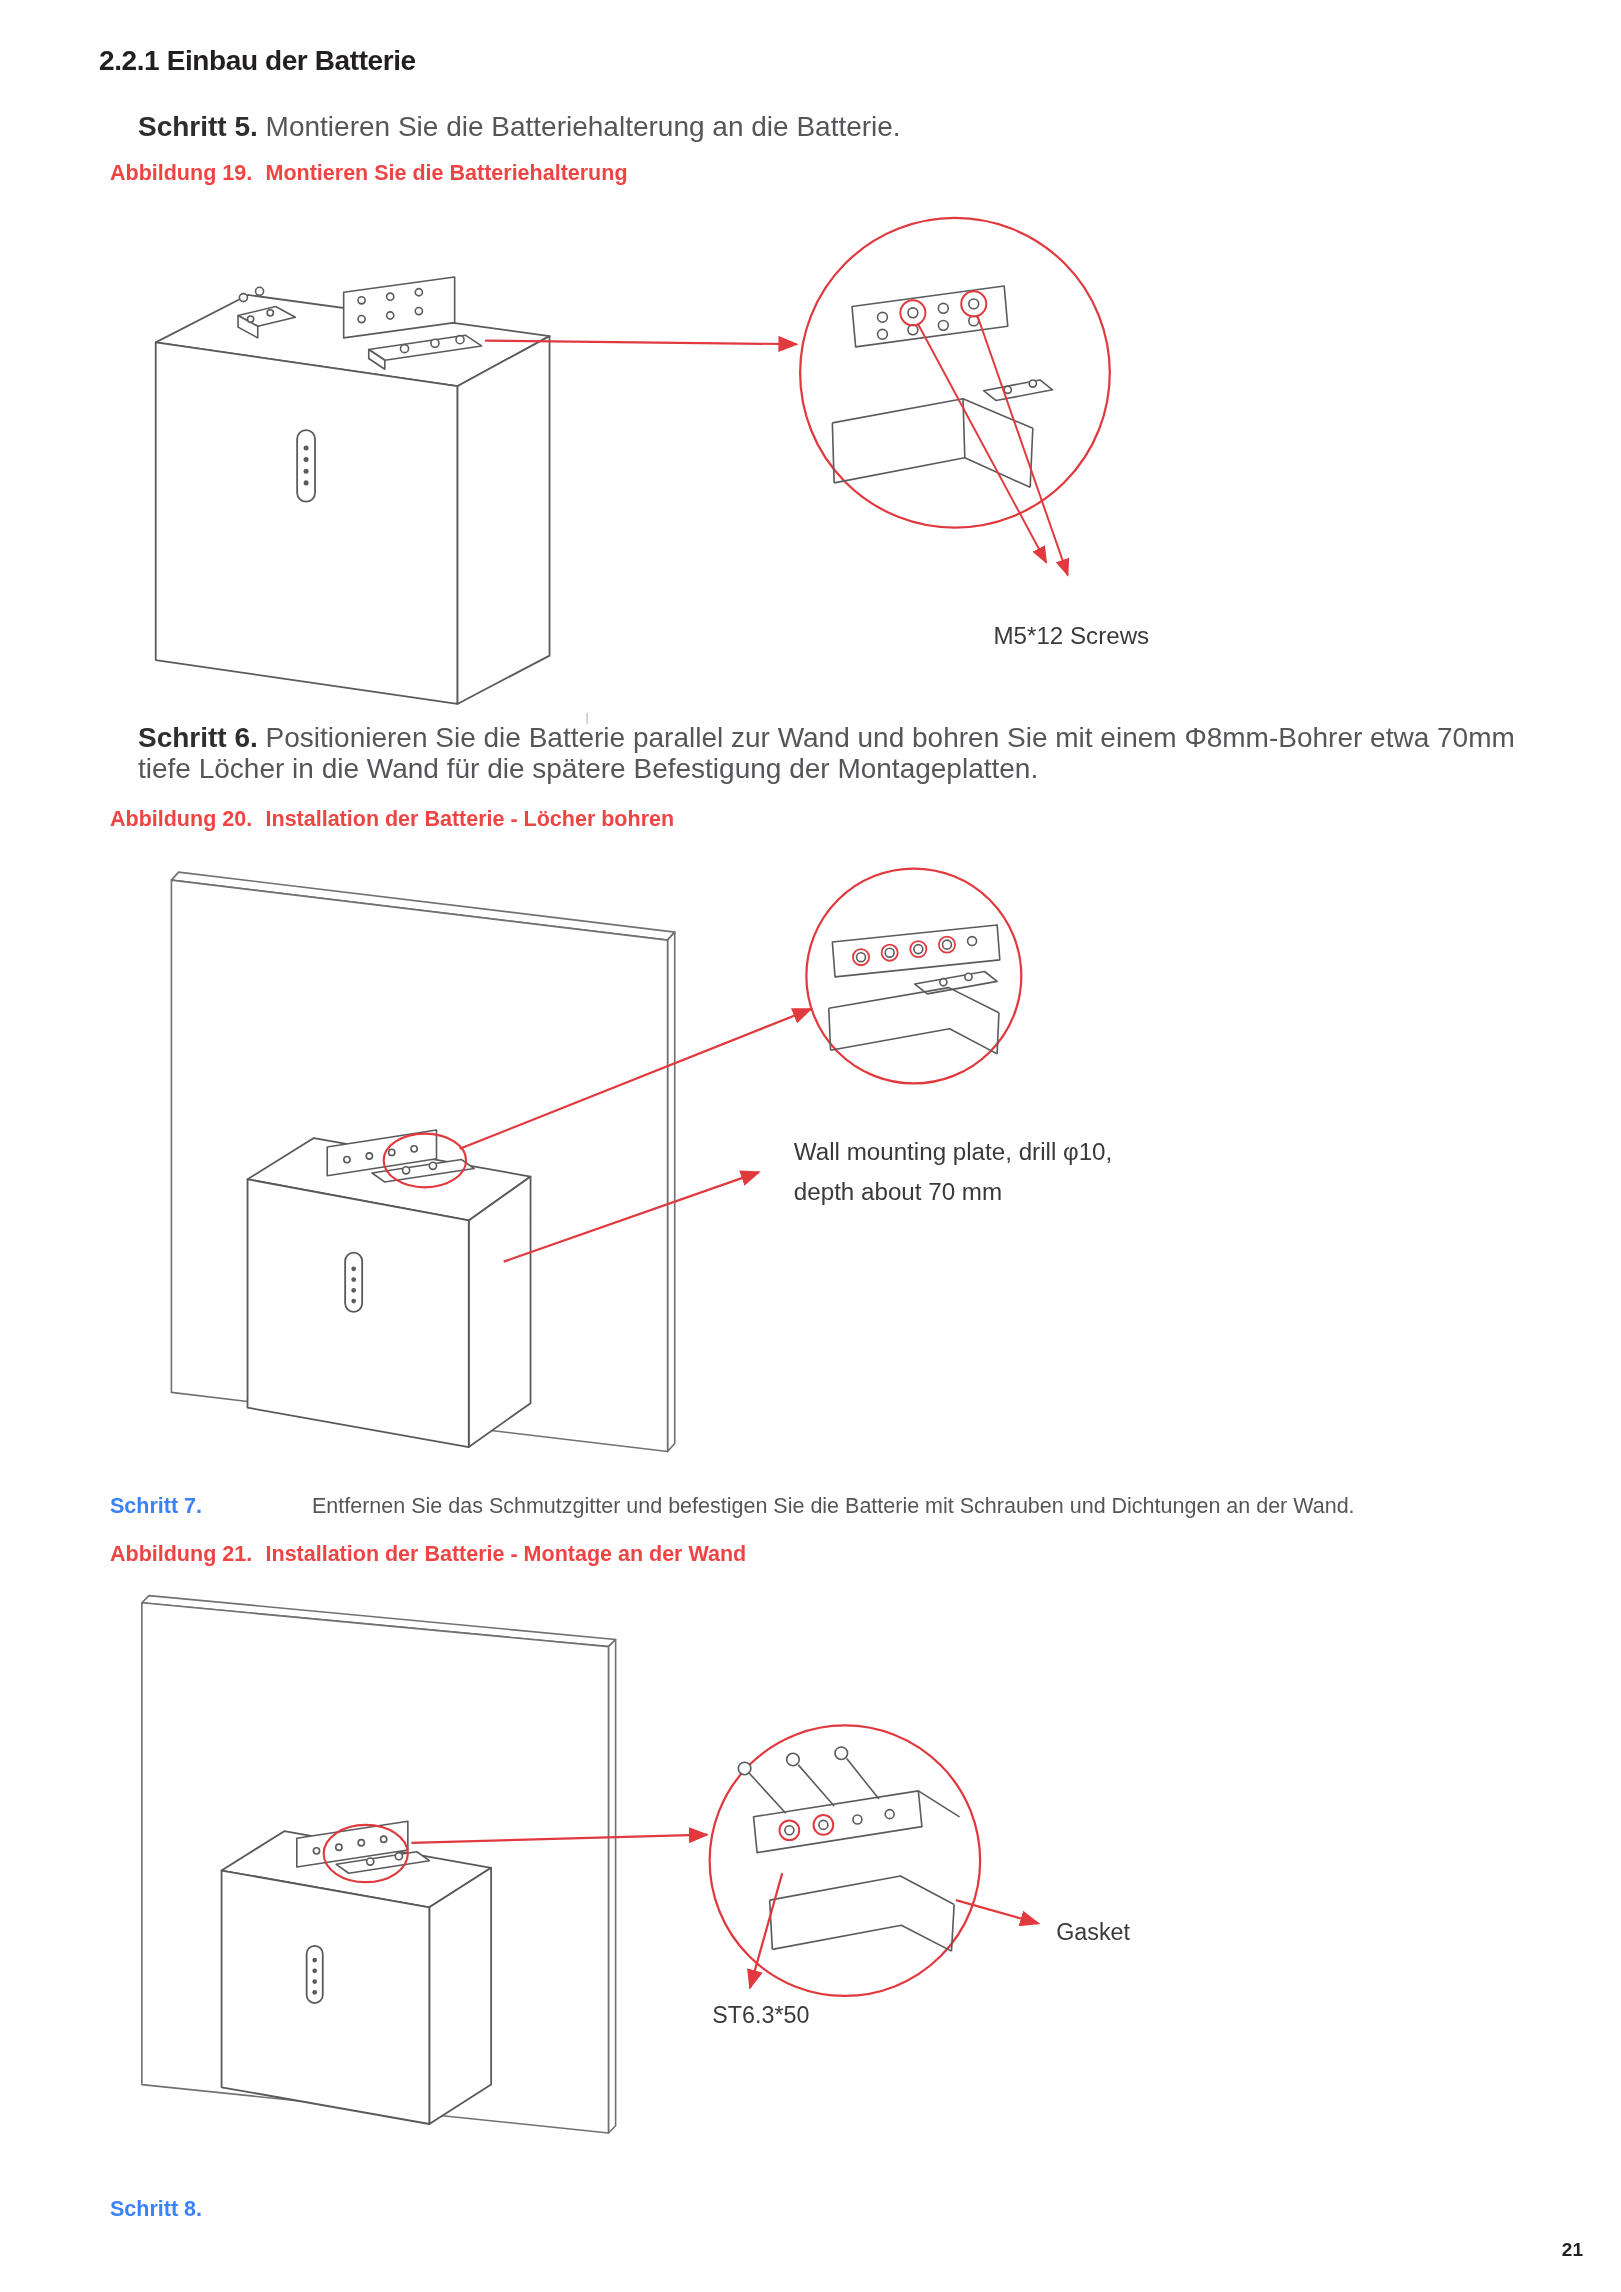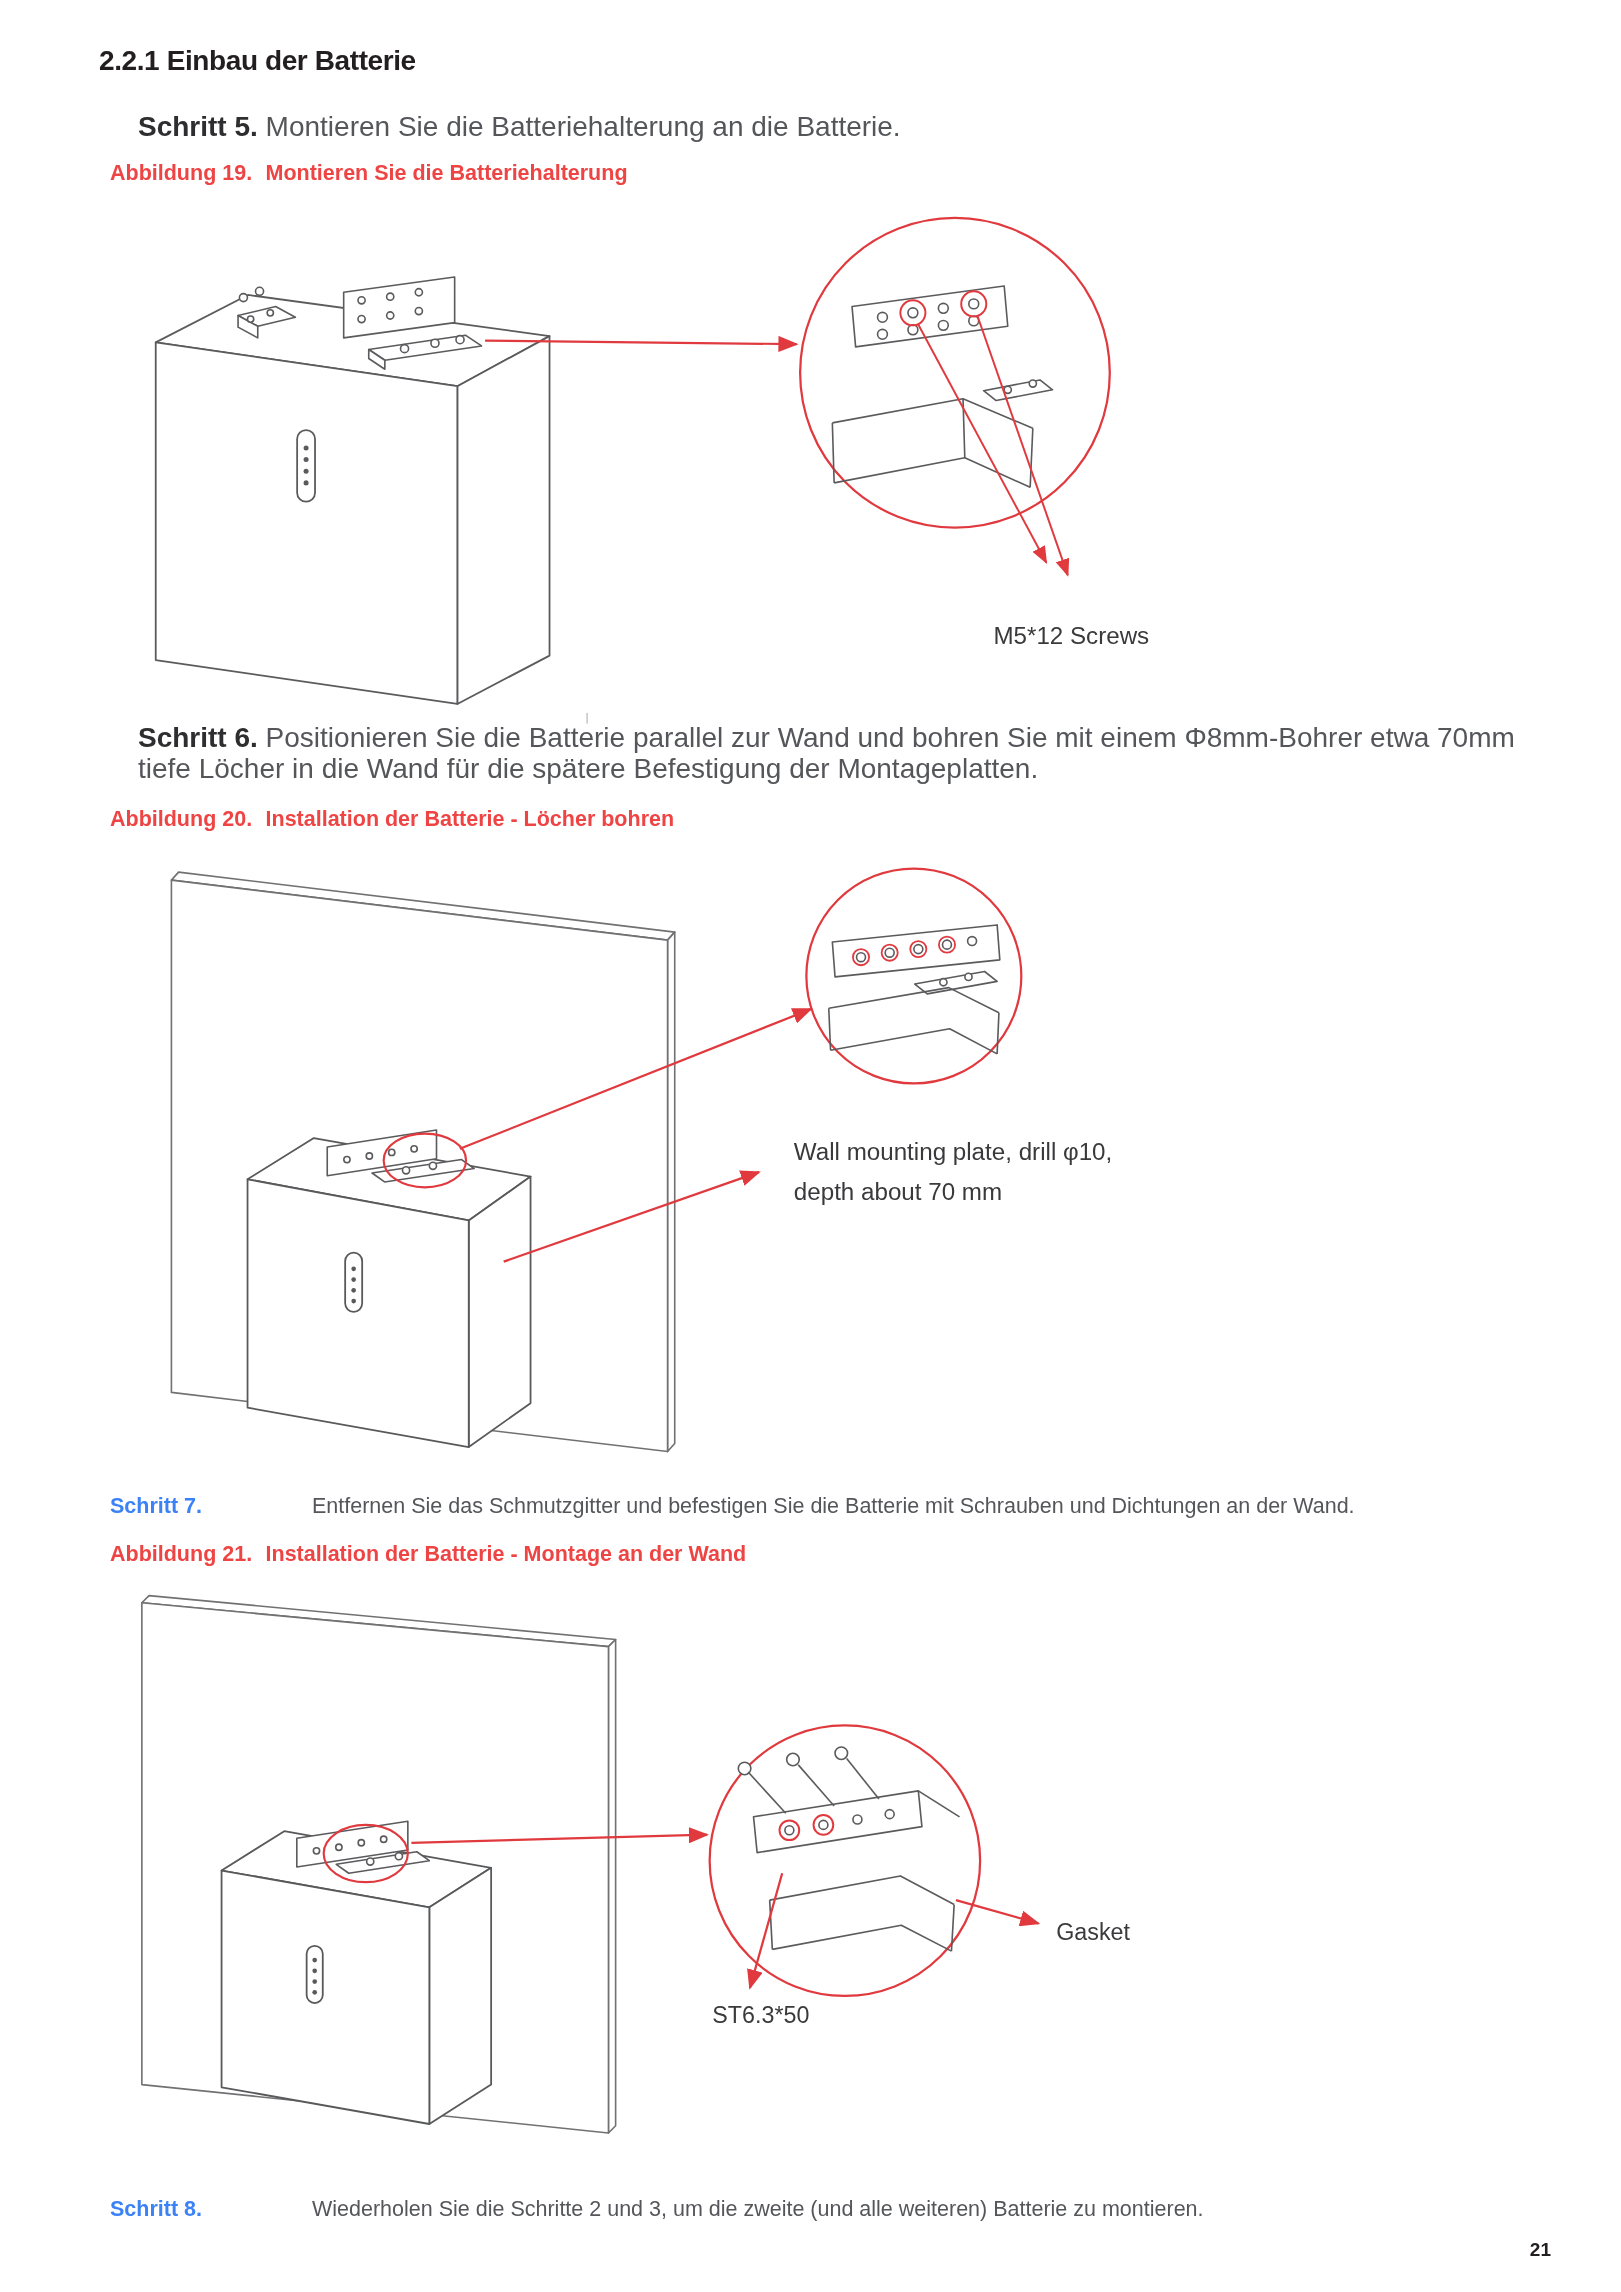--- a/index.html
+++ b/index.html
@@ -35,21 +35,21 @@
   .fig20 { top:862px; height:605px; }
   .fig21 { top:1591px; height:560px; }
 
   .step-row { position:absolute; left:110px; width:1408px; display:flex; font-size:21.5px; line-height:31px; }
   .step-row .lbl { font-weight:700; color:#3b82f6; min-width:202px; }
   .step-row .txt { color:#55565a; }
   .step7 { top:1491px; }
   .step8 { top:2194px; }
 
   .page-num {
-    position:absolute; right:70px; top:2239px;
+    position:absolute; right:38px; top:2239px;
     font-size:19px; font-weight:700; color:#231f20;
   }
 
   svg text { font-family:"Liberation Sans", sans-serif; fill:#3a3a3c; }
 </style>
 </head>
 <body>
 
 <div class="page">
 
@@ -290,19 +290,18 @@
 
       <line x1="1054" y1="345" x2="1146" y2="371" stroke="#e0393e" stroke-width="2.5" marker-end="url(#ah21)"></line>
 
       <text x="1166" y="390" font-size="26">Gasket</text>
       <text x="782" y="482" font-size="26">ST6.3*50</text>
     </svg>
   </div>
 
   <div class="step-row step8">
     <span class="lbl">Schritt 8.</span>
-    <span class="txt">Wiederholen Sie die Schritte 2 und 3, um die zweite (und alle weiteren) Batterie zu montieren.</span>
   </div>
 
   <div class="page-num">21</div>
 
 </div>
 
 
 </body></html>

